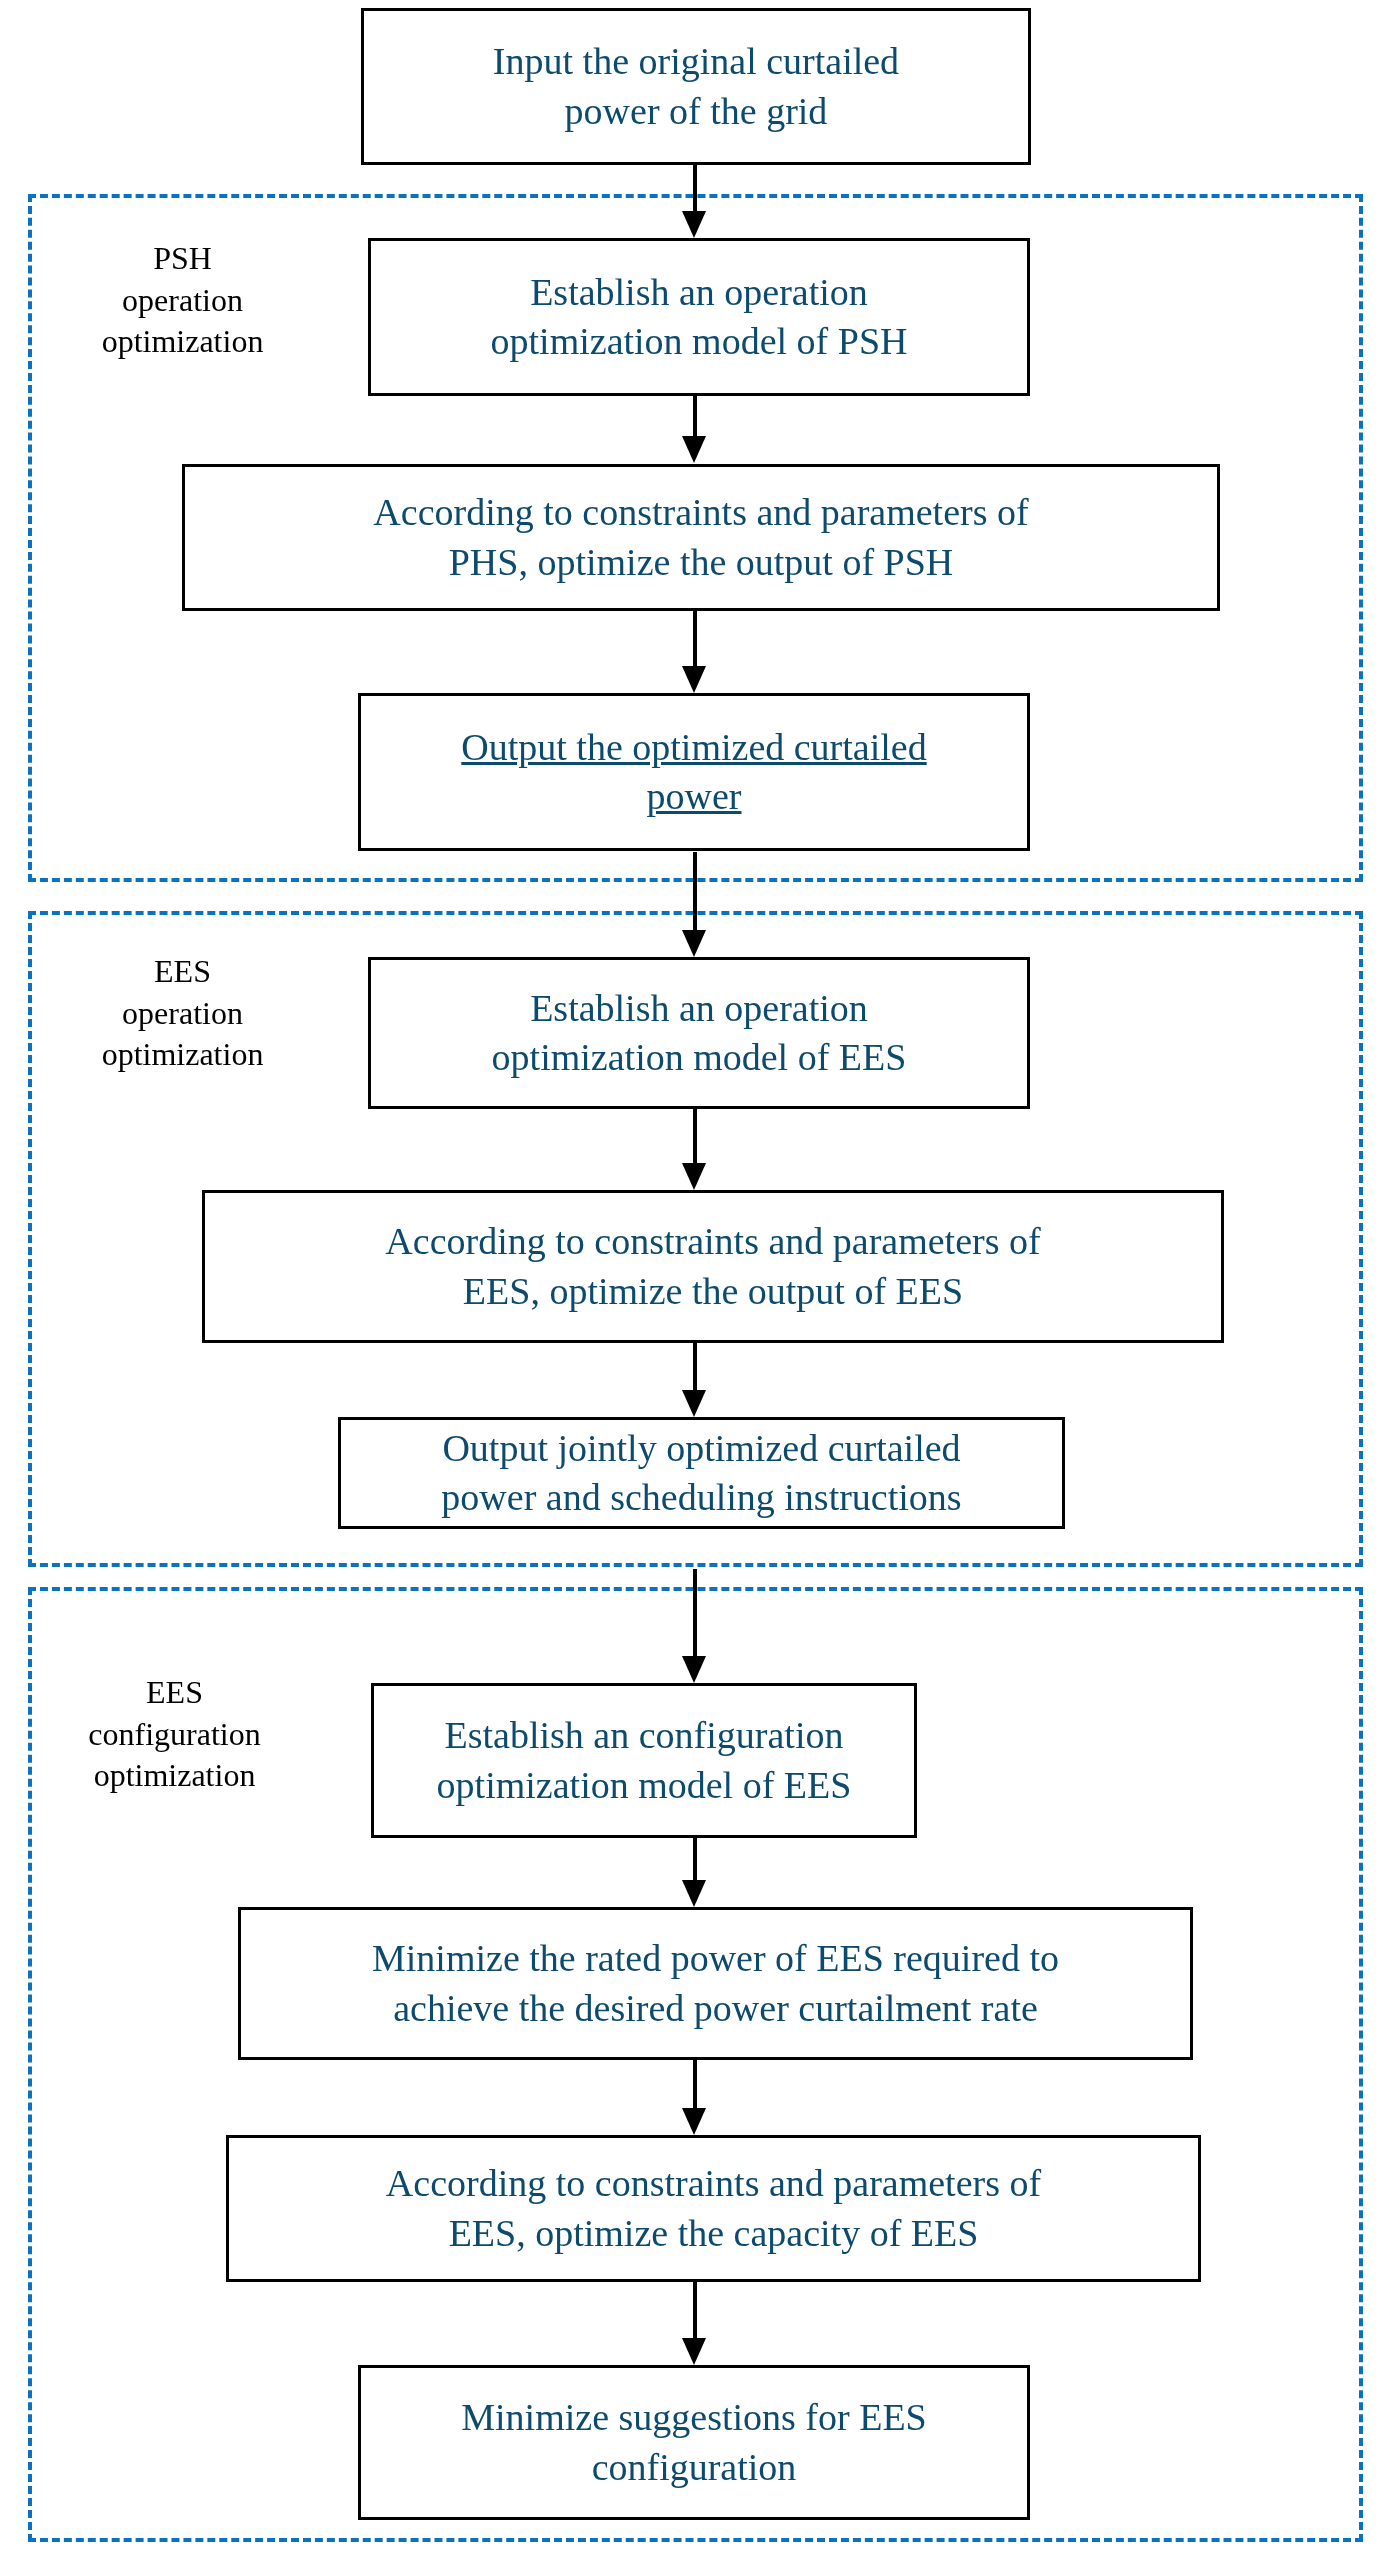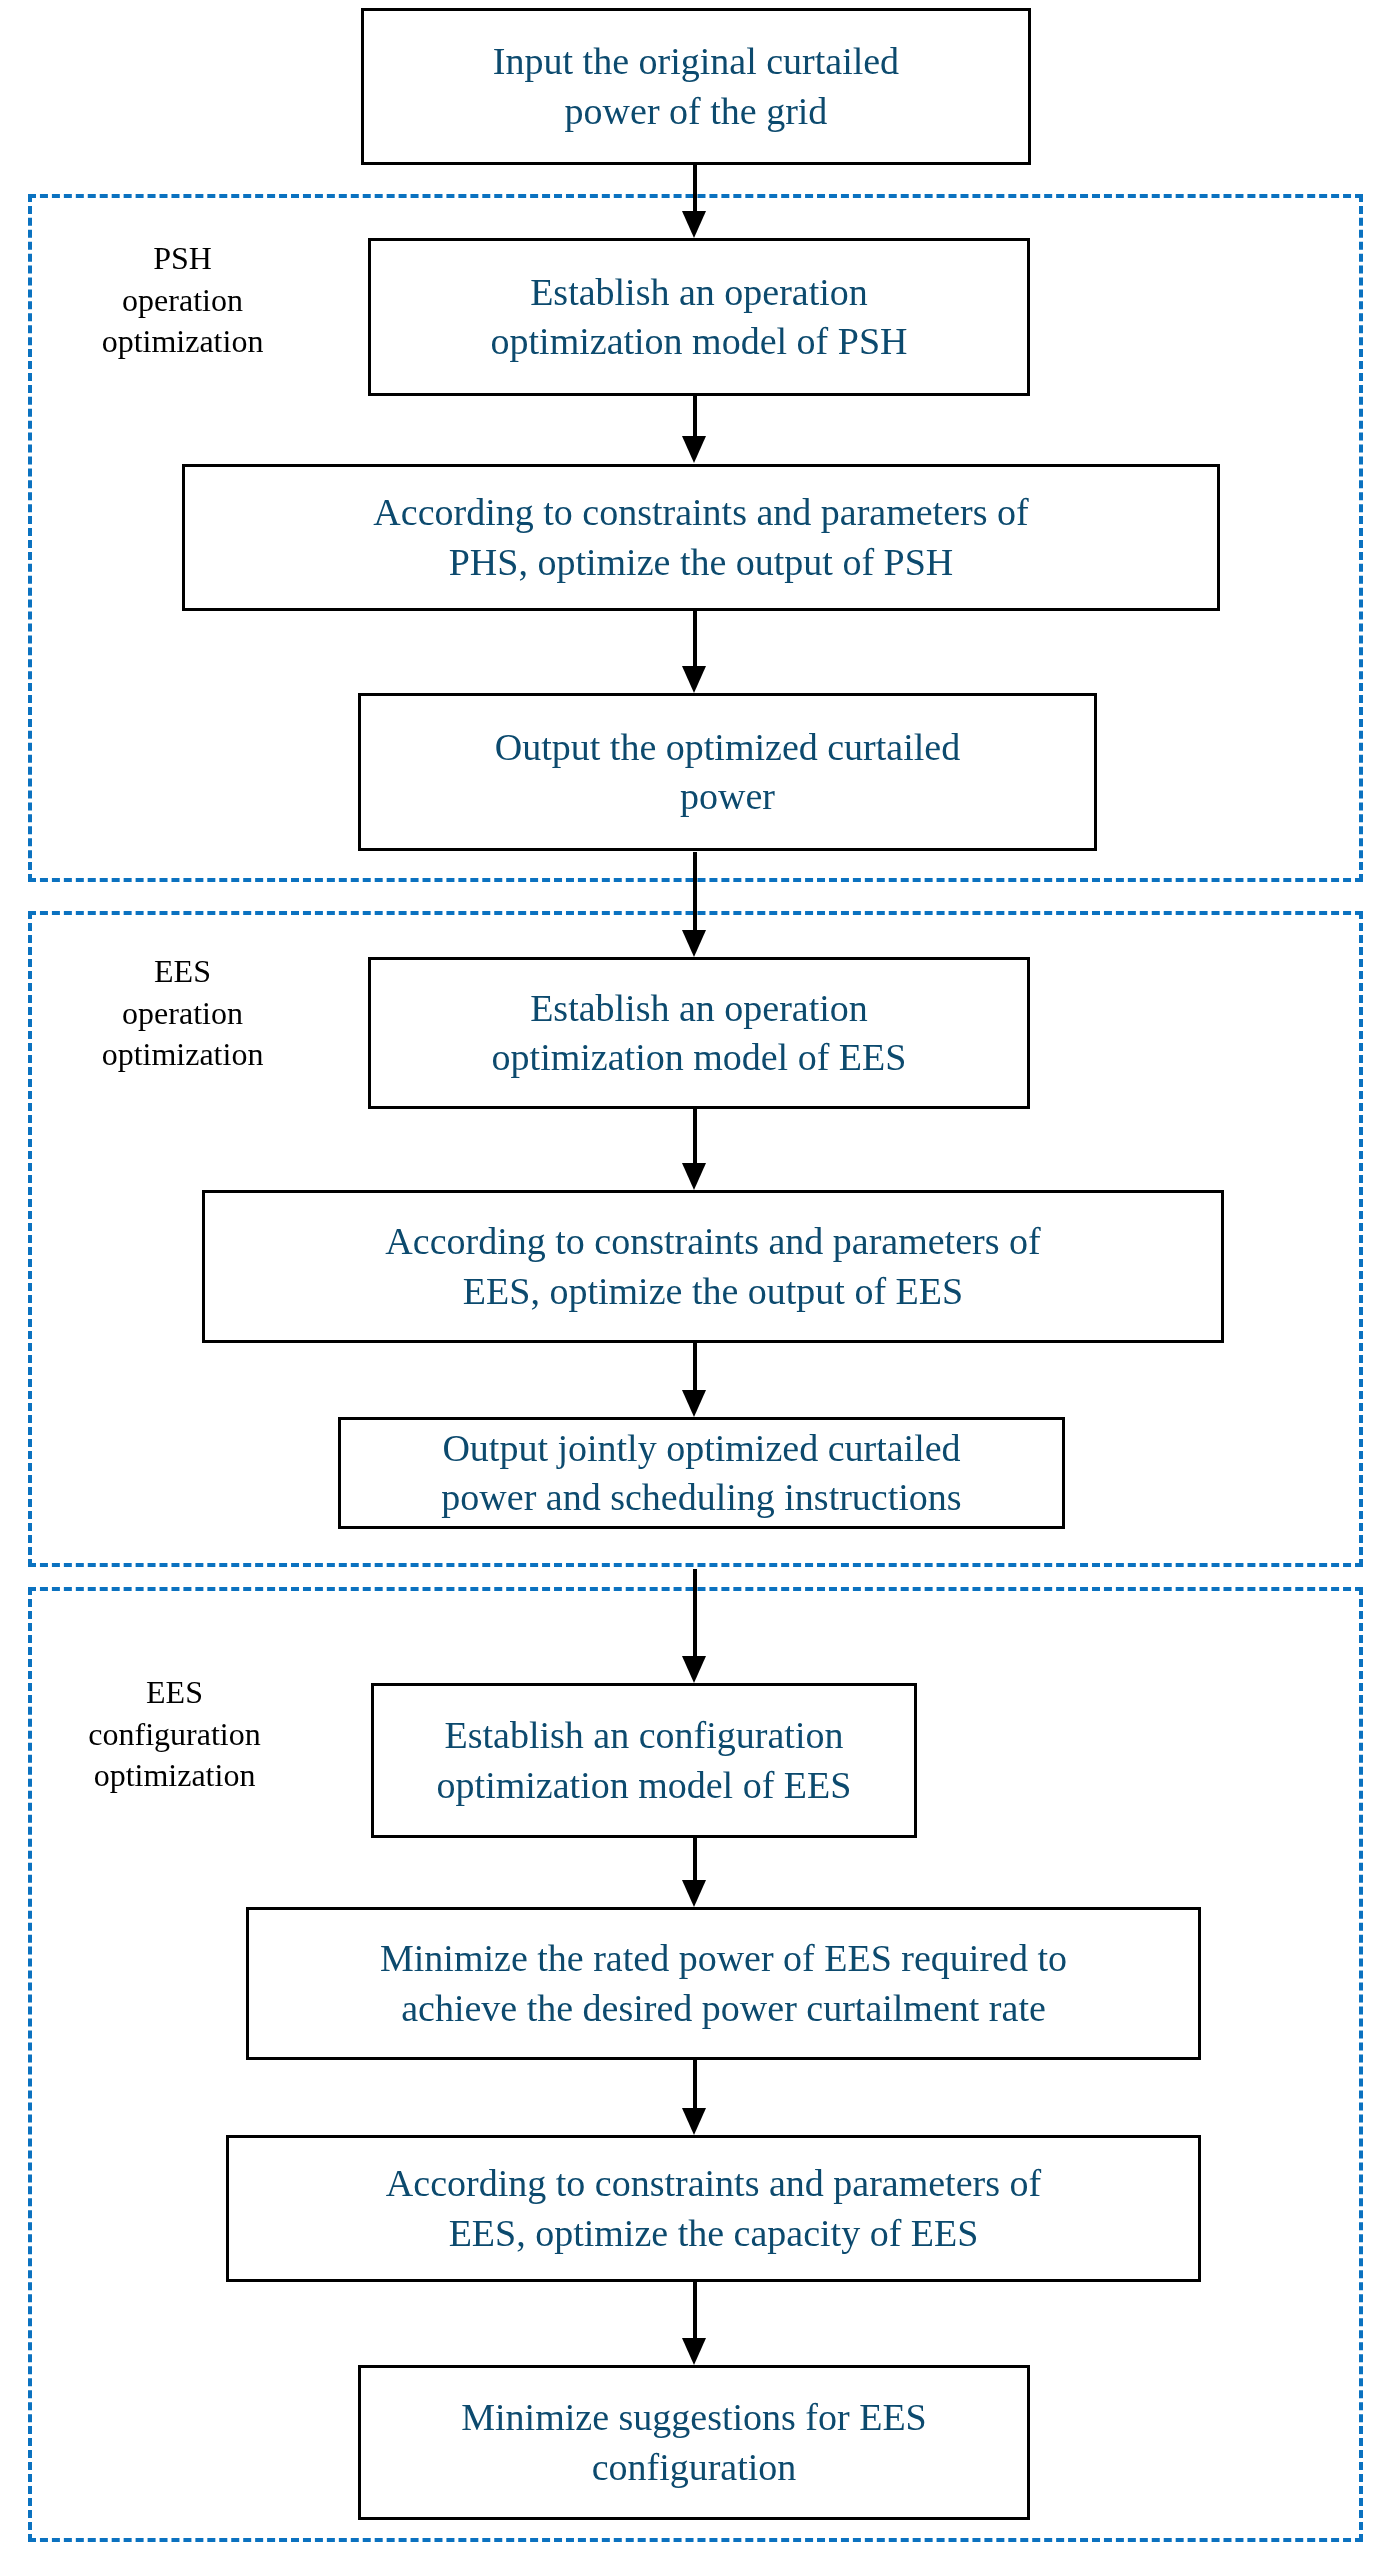--- a/index.html
+++ b/index.html
@@ -113,21 +113,21 @@
   </div>
 
   <div class="node" style="left:182px; top:464px; width:1038px; height:147px;">According to constraints and parameters of
 PHS, optimize the output of PSH</div>
 
   <div class="arrow" style="left:695px; top:610px; height:83px;">
     <div class="shaft" style="height:56px;"></div>
     <div class="head"></div>
   </div>
 
-  <div class="node" style="left:358px; top:693px; width:739px; height:158px;">Output the optimized curtailed
+  <div class="node" style="left:358px; top:693px; width:672px; height:158px;text-decoration:underline;">Output the optimized curtailed
 power</div>
 
   <div class="arrow" style="left:695px; top:852px; height:105px;">
     <div class="shaft" style="height:78px;"></div>
     <div class="head"></div>
   </div>
 
   <div class="node" style="left:368px; top:957px; width:662px; height:152px;">Establish an operation
 optimization model of EES</div>
 
@@ -153,21 +153,21 @@
   </div>
 
   <div class="node" style="left:371px; top:1683px; width:546px; height:155px;">Establish an configuration
 optimization model of EES</div>
 
   <div class="arrow" style="left:695px; top:1838px; height:69px;">
     <div class="shaft" style="height:42px;"></div>
     <div class="head"></div>
   </div>
 
-  <div class="node" style="left:246px; top:1907px; width:955px; height:153px;">Minimize the rated power of EES required to
+  <div class="node" style="left:238px; top:1907px; width:955px; height:153px;">Minimize the rated power of EES required to
 achieve the desired power curtailment rate</div>
 
   <div class="arrow" style="left:695px; top:2060px; height:75px;">
     <div class="shaft" style="height:48px;"></div>
     <div class="head"></div>
   </div>
 
   <div class="node" style="left:226px; top:2135px; width:975px; height:147px;">According to constraints and parameters of
 EES, optimize the capacity of EES</div>
 

